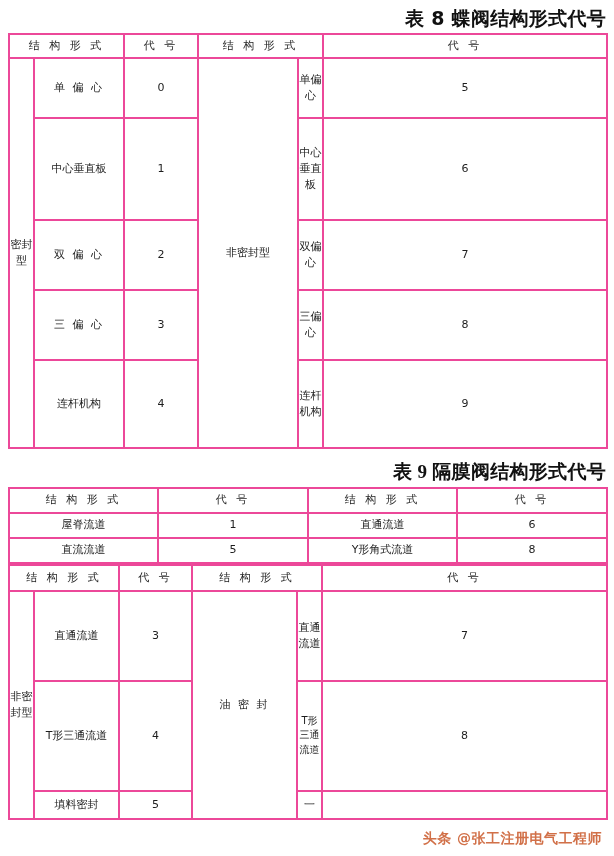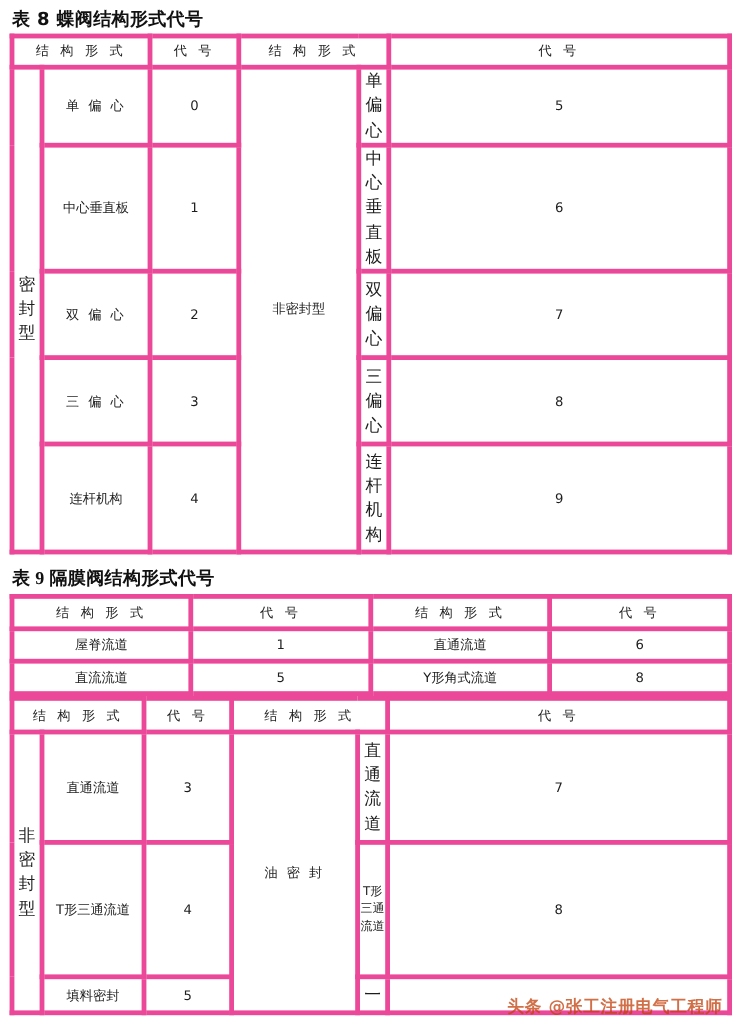--- a/index.html
+++ b/index.html
@@ -17,41 +17,42 @@
   }
   .page {
     position: relative;
     width: 614px;
     height: 856px;
     box-sizing: border-box;
     padding: 0 8px;
   }
 
   .tbl-title {
-    font-size: 15px;
+    font-size: 19px;
     font-weight: bold;
     color: #111111;
     letter-spacing: 0.3px;
     line-height: 1.2;
     padding: 0 0 3px 2px;
     white-space: nowrap;
+    text-align: right;
   }
   #title-t8  { padding-top: 7px; }
   #title-t9  { padding-top: 12px; font-family: Liberation Serif, serif; }
   #title-t10 { padding-top: 11px; }
 
   table.grid {
     border-collapse: collapse;
     width: 598px;
     table-layout: fixed;
     font-size: 11px;
     color: #1d1d1d;
   }
   table.grid td {
-    border: 4px solid #ec4899;
+    border: 2px solid #ec4899;
     padding: 0;
     vertical-align: middle;
     text-align: center;
     line-height: 1.25;
   }
 
   
   .hd-left {
     text-align: left;
     padding-left: 3px;
@@ -70,21 +71,21 @@
   .vcell {
     width: 22px;
   }
   .vtext {
     display: block;
     width: 100%;
     text-align: center;
     line-height: 1.45;
     letter-spacing: 0;
     word-break: break-all;
-    font-size: 14px;
+    font-size: 11px;
   }
   .vtext-narrow { font-size: 10px; }
   .sp-mid  { letter-spacing: 2px; }
 
   .num { font-size: 11px; }
 
   
   .t8 col.c1 { width: 25px; }
   .t8 col.c2 { width: 90px; }
   .t8 col.c3 { width: 74px; }

